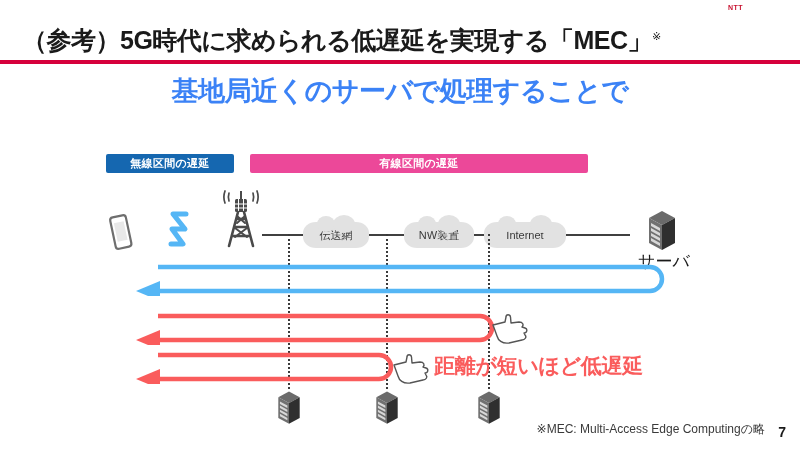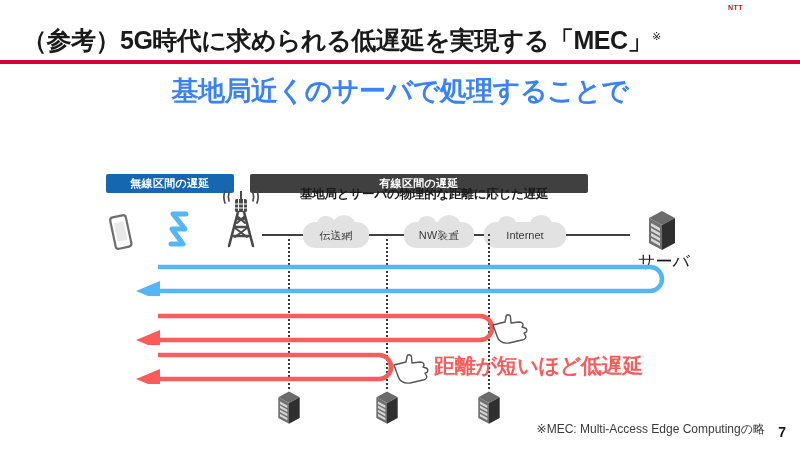--- a/index.html
+++ b/index.html
@@ -92,33 +92,32 @@
     position: absolute;
     height: 19px;
     border-radius: 2px;
     color: #ffffff;
     font-size: 11px;
     font-weight: bold;
     display: flex;
     align-items: center;
     justify-content: center;
     letter-spacing: 0.3px;
-    margin-top: 20px;
   }
   #legend-wireless {
     left: 106px;
     top: 154px;
     width: 128px;
     background: #1567b0;
   }
   #legend-wired {
     left: 250px;
     top: 154px;
     width: 338px;
-    background: #404040;
+    background: #ec4899;
   }
 
   
   #chain-caption {
     position: absolute;
     left: 300px;
     top: 186px;
     font-size: 12.5px;
     font-weight: bold;
     color: #1a1a1a;
@@ -247,21 +246,20 @@
 
   <div class="headline" id="headline1">基地局近くのサーバで処理することで</div>
 
   <div class="legend-bar" id="legend-wireless">
     <span>無線区間の遅延</span>
   </div>
   <div class="legend-bar" id="legend-wired">
     <span>有線区間の遅延</span>
   </div>
 
-  <div id="chain-caption">基地局とサーバの物理的な距離に応じた遅延</div>
 
   <div id="phone-icon">
     <svg width="26" height="40" viewBox="0 0 26 40">
       <g transform="rotate(-12 13 20)">
         <rect x="5" y="3" width="16" height="32" rx="3" ry="3" fill="none" stroke="#6e6e6e" stroke-width="2.2"></rect>
         <rect x="8" y="9" width="10" height="19" fill="#e8e8e8"></rect>
       </g>
     </svg>
   </div>
 

